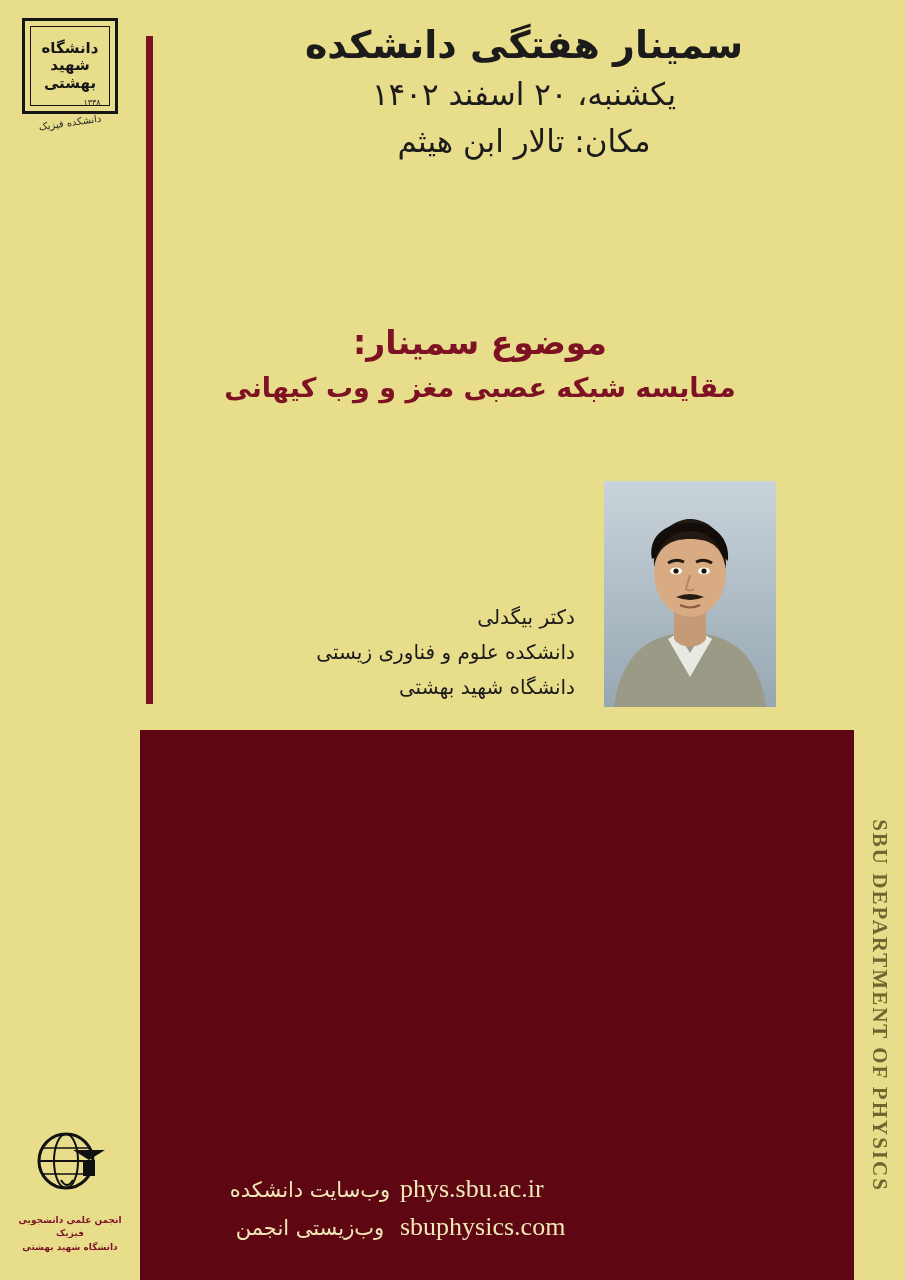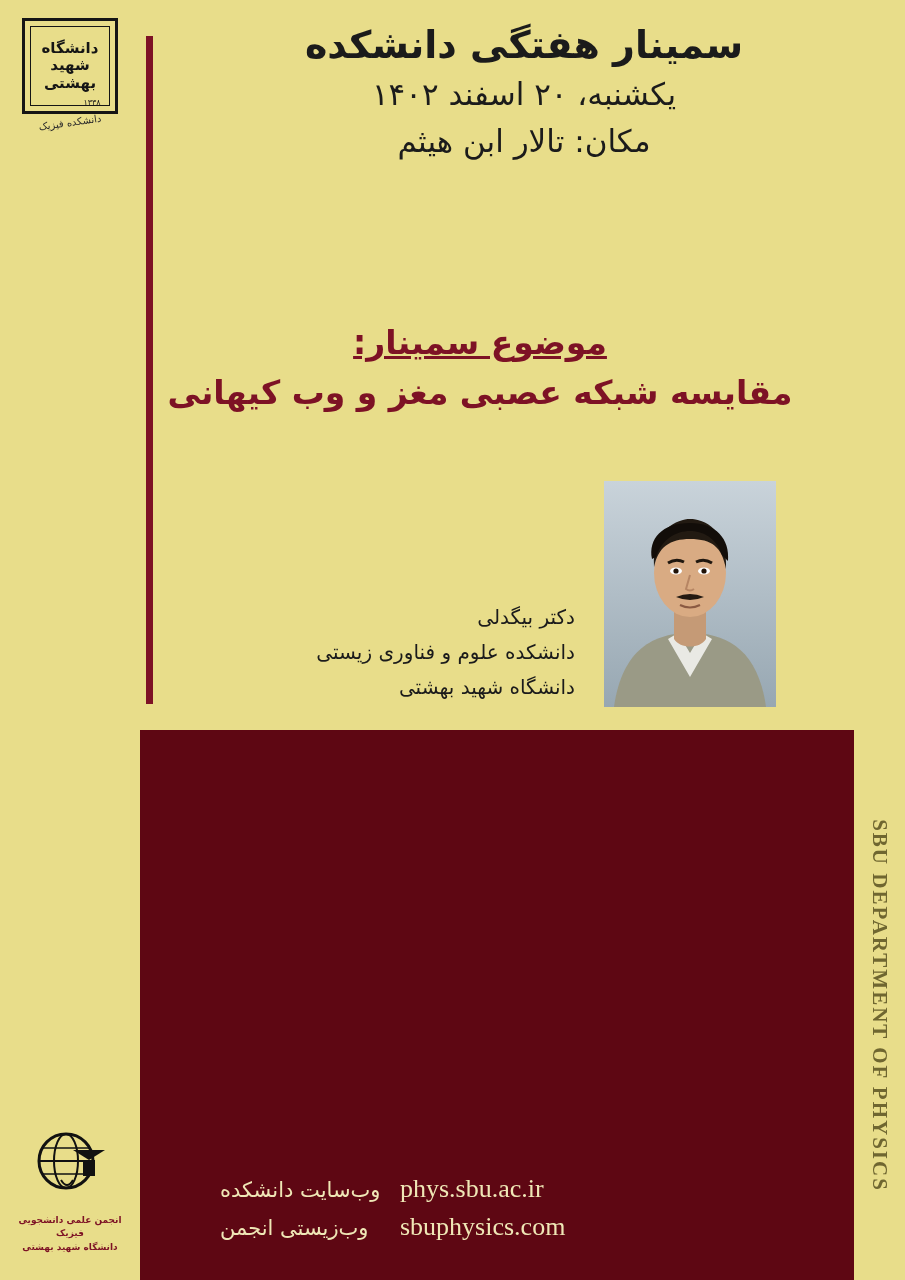--- a/index.html
+++ b/index.html
@@ -171,24 +171,23 @@
     width: 660px;
     text-align: center;
     color: #7d1225;
     z-index: 3;
   }
   .subject .subject-label {
     font-size: 33px;
     font-weight: bold;
     line-height: 1.5;
     font-family: "DejaVu Sans", sans-serif;
-    text-decoration: underline;
   }
   .subject .subject-text {
-    font-size: 33px;
+    font-size: 27px;
     font-weight: bold;
     line-height: 1.5;
     font-family: "DejaVu Sans", sans-serif;
   }
 
   
   .photo {
     position: absolute;
     left: 604px;
     top: 481px;
@@ -278,21 +277,21 @@
     width: 250px;
     font-size: 26px;
     color: #efe7b6;
     text-align: left;
     direction: ltr;
   }
   .links .label {
     font-size: 21px;
     color: #efe7b6;
     font-family: "DejaVu Sans", sans-serif;
-    text-align: left;
+    text-align: center;
     width: 180px;
   }
 </style>
 </head>
 <body>
 
 <div class="poster">
 
   <div class="footer-panel"></div>
   <div class="right-strip"></div>

